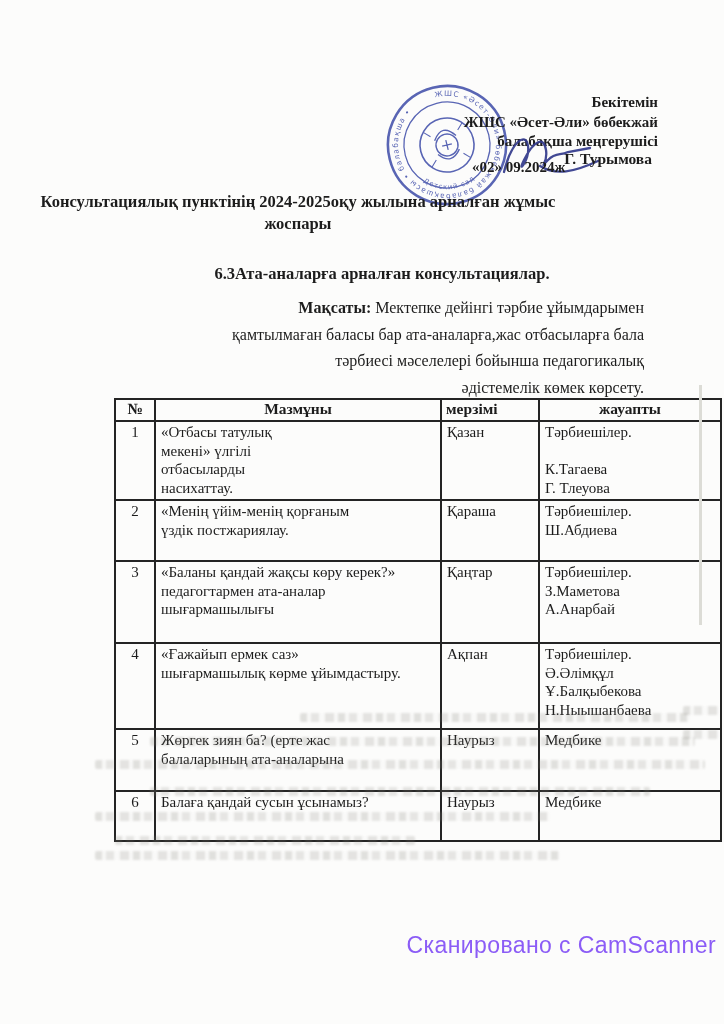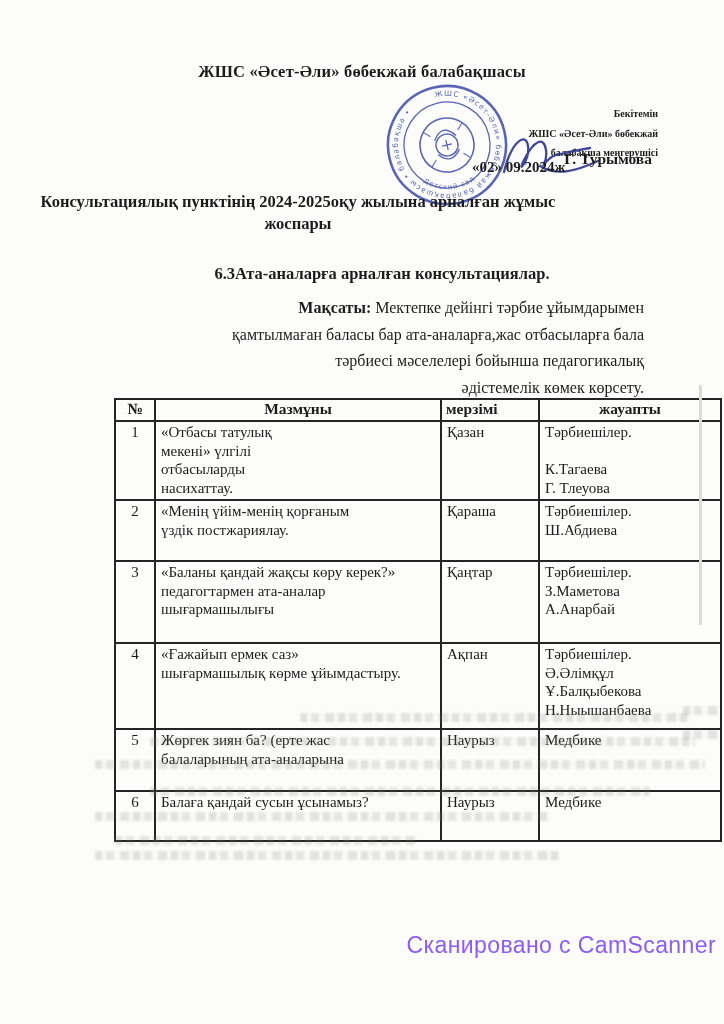--- a/index.html
+++ b/index.html
@@ -11,22 +11,22 @@
     overflow:hidden;
     font-family:"Liberation Serif","DejaVu Serif",serif;
     color:#1c1c1c;
   }
   .org-title{
     position:absolute;top:62px;left:0;width:724px;
     text-align:center;font-weight:bold;font-size:16.5px;
     letter-spacing:.2px;
   }
   .approval{
-    position:absolute;top:104px;right:66px;
-    text-align:right;font-weight:bold;font-size:10px;line-height:19.5px;
+    position:absolute;top:93px;right:66px;
+    text-align:right;font-weight:bold;font-size:15px;line-height:19.5px;
   }
   .signer-line{position:absolute;top:150px;right:72px;font-weight:bold;font-size:15.5px;}
   .approval-date{position:absolute;top:159px;left:472px;font-weight:bold;font-size:15px;}
   .signature-svg{position:absolute;top:128px;left:498px;width:120px;height:60px;opacity:.92;}
   .stamp-svg{
     position:absolute;top:63px;left:365px;width:164px;height:164px;
     transform:rotate(-14deg);opacity:.82;
   }
   .main-title{
     position:absolute;top:191px;left:0;width:596px;
@@ -84,21 +84,20 @@
     position:absolute;right:8px;top:932px;
     font-family:"Liberation Sans","DejaVu Sans",sans-serif;
     font-size:23px;color:#8b5cf6;letter-spacing:.4px;
   }
 </style>
 </head>
 <body>
 
 <div class="page">
 
-  <div class="org-title">ЖШС «Әсет-Әли» бөбекжай балабақшасы</div>
 
   <svg class="stamp-svg" viewBox="0 0 164 164">
     <defs>
       <path id="ringPath" d="M 82,33 a 49,49 0 1,1 -0.01,0 z"></path>
       <path id="bottomArc" d="M 50,112 a 43,43 0 0,0 64,0"></path>
     </defs>
     <g fill="none" stroke="#3645a5">
       <circle cx="82" cy="82" r="59" stroke-width="2.6"></circle>
       <circle cx="82" cy="82" r="43" stroke-width="1.3"></circle>
       <circle cx="82" cy="82" r="27" stroke-width="1.6"></circle>

